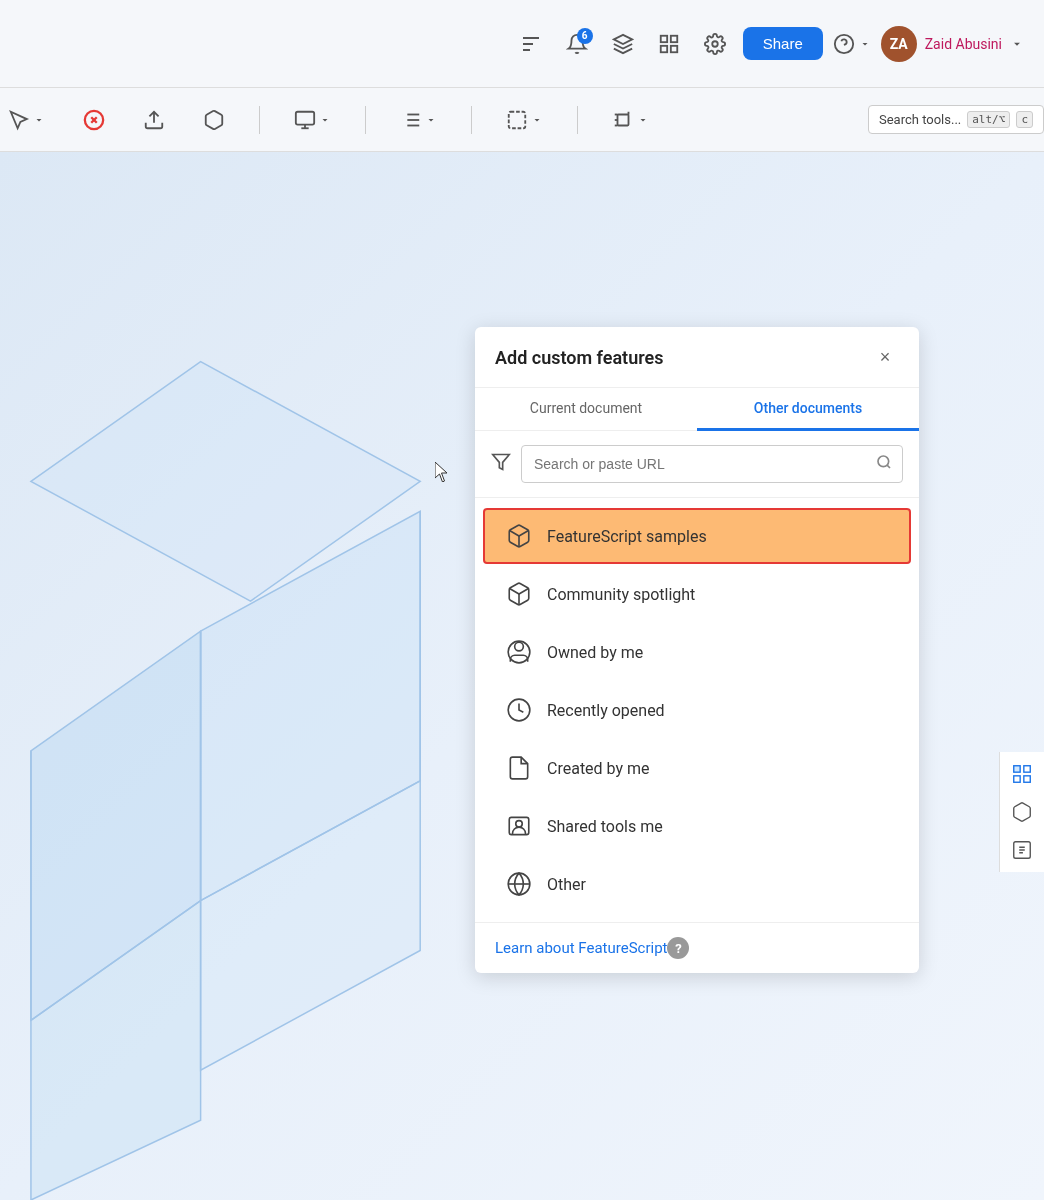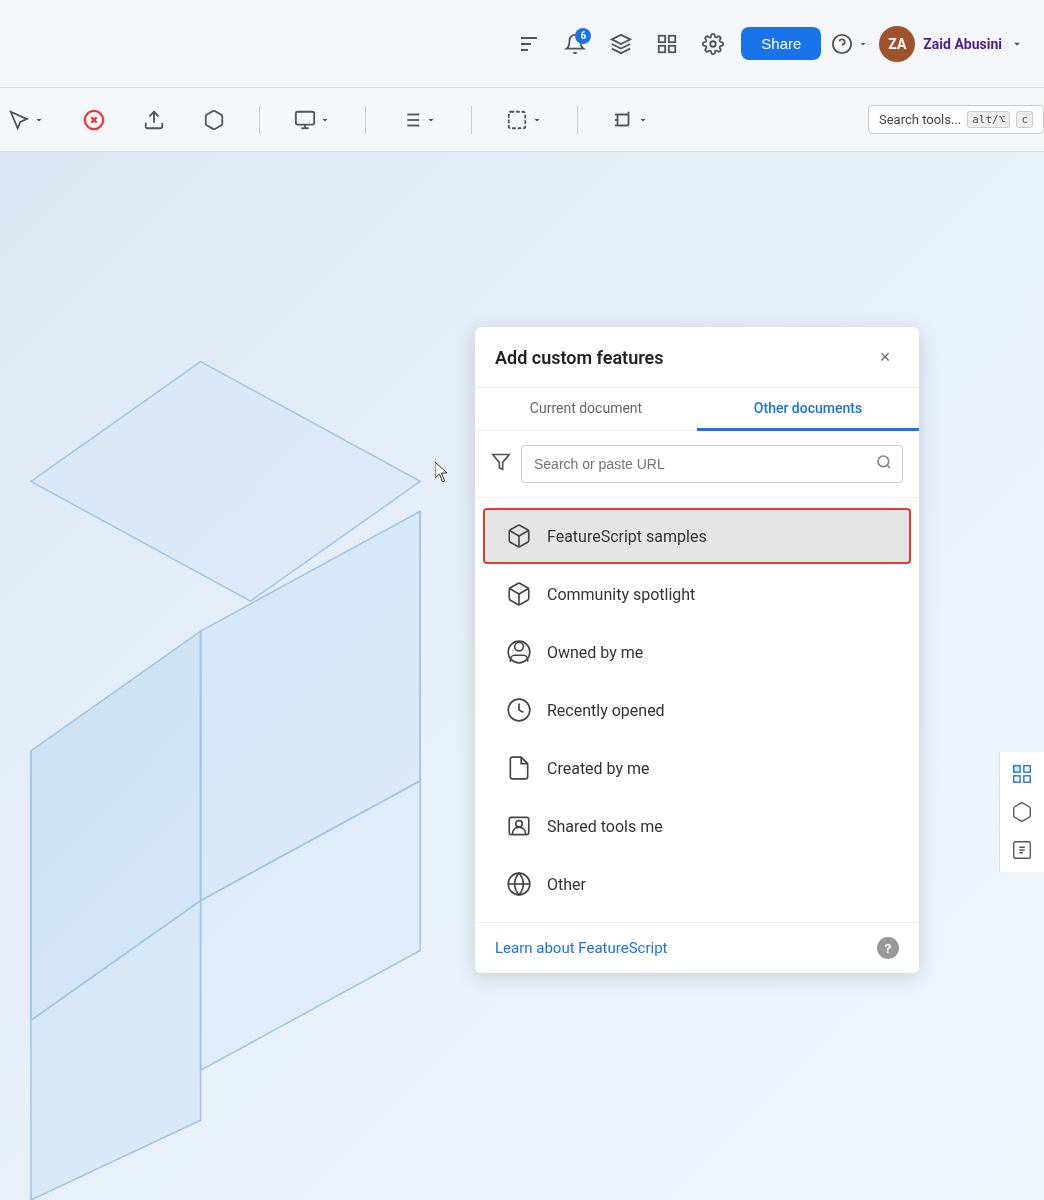--- a/index.html
+++ b/index.html
@@ -94,22 +94,21 @@
       display: flex;
       align-items: center;
       justify-content: center;
       color: white;
       font-size: 14px;
       font-weight: bold;
     }
 
     .user-name {
       font-size: 14px;
-      color: #4c1d95;
-      font-weight: bold;
+      color: #be185d;
     }
 
     
     .second-toolbar {
       position: absolute;
       top: 88px;
       left: 0;
       right: 0;
       height: 64px;
       background: #f5f7fa;
@@ -315,21 +314,21 @@
       gap: 14px;
       padding: 12px 20px;
       cursor: pointer;
       border: 2px solid transparent;
       border-radius: 4px;
       margin: 2px 8px;
     }
 
     .list-item.selected {
       border-color: #e53935;
-      background: #e5e5e5;
+      background: #fdba74;
     }
 
     .list-item-icon {
       width: 28px;
       height: 28px;
       display: flex;
       align-items: center;
       justify-content: center;
       font-size: 22px;
       color: #555;
@@ -340,21 +339,21 @@
       font-size: 16px;
       color: #333;
     }
 
     
     .panel-footer {
       padding: 14px 20px;
       border-top: 1px solid #eee;
       display: flex;
       align-items: center;
-      justify-content: space-between;
+      justify-content: flex-start;
       margin-top: auto;
     }
 
     .footer-link {
       color: #1a73e8;
       font-size: 15px;
       text-decoration: none;
       cursor: pointer;
     }
 

